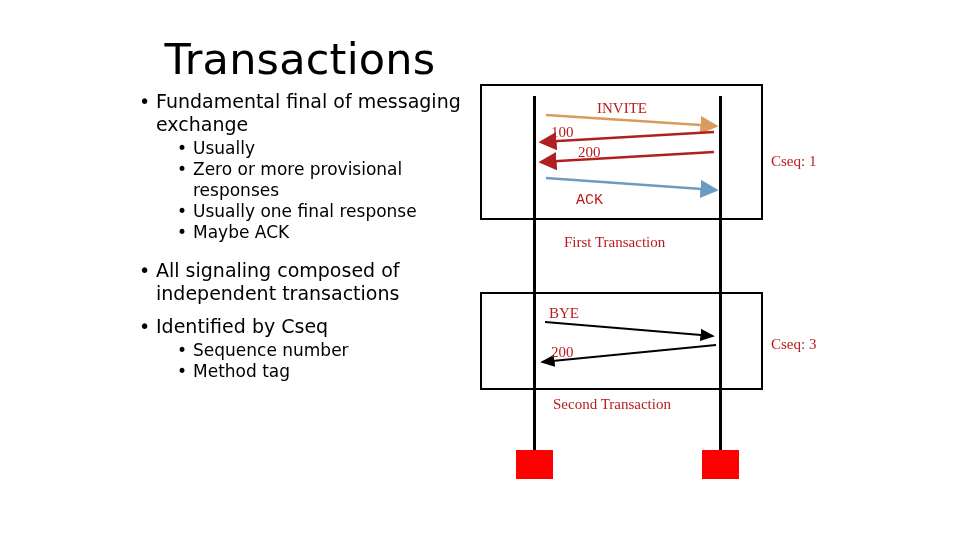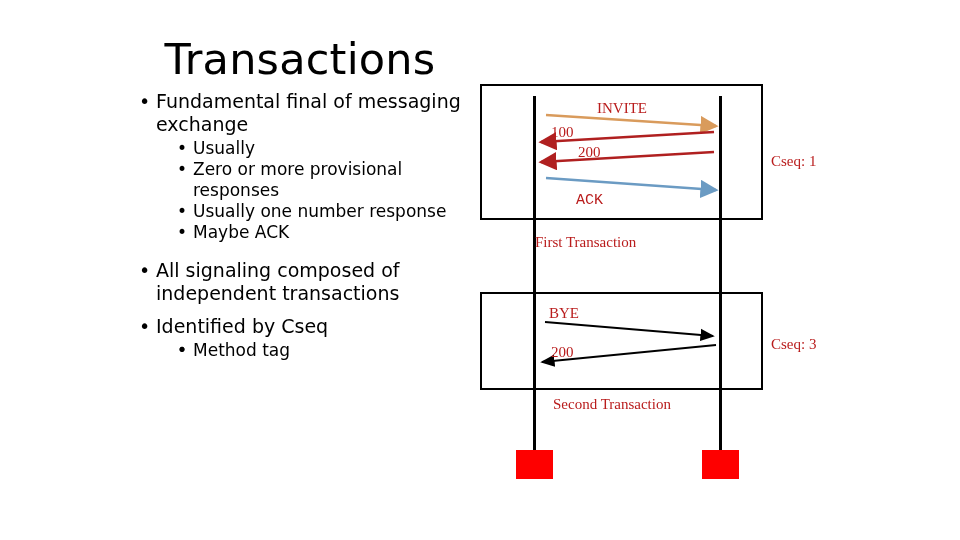--- a/index.html
+++ b/index.html
@@ -120,21 +120,21 @@
       <span>Usually</span>
     </div>
 
     <div class="lvl2">
       <span class="dot">•</span>
       <span>Zero or more provisional responses</span>
     </div>
 
     <div class="lvl2">
       <span class="dot">•</span>
-      <span>Usually one number response</span>
+      <span>Usually one final response</span>
     </div>
 
     <div class="lvl2">
       <span class="dot">•</span>
       <span>Maybe ACK</span>
     </div>
 
     <div class="gap-lg"></div>
 
     <div class="lvl1">
@@ -144,20 +144,21 @@
 
     <div class="gap-sm"></div>
 
     <div class="lvl1">
       <span class="dot">•</span>
       <span>Identified by Cseq</span>
     </div>
 
     <div class="lvl2">
       <span class="dot">•</span>
+      <span>Sequence number</span>
     </div>
 
     <div class="lvl2">
       <span class="dot">•</span>
       <span>Method tag</span>
     </div>
 
   </div>
 
   <div class="txn-box" style="left:480px; top:84px; width:283px; height:136px;"></div>
@@ -196,21 +197,21 @@
     <line x1="545" y1="322" x2="713" y2="336" stroke="#000000" stroke-width="1.8" marker-end="url(#ah-black)"></line>
 
     <line x1="716" y1="345" x2="542" y2="362" stroke="#000000" stroke-width="1.8" marker-end="url(#ah-black)"></line>
   </svg>
 
   <div class="serif-label" style="left:597px; top:100px;">INVITE</div>
   <div class="serif-label" style="left:551px; top:124px;">100</div>
   <div class="serif-label" style="left:578px; top:144px;">200</div>
   <div class="serif-label" style="left:576px; top:192px;font-family:Liberation Mono, monospace;">ACK</div>
 
-  <div class="serif-label" style="left:535px; top:234px;">First Transaction</div>
+  <div class="serif-label" style="left:564px; top:234px;">First Transaction</div>
   <div class="serif-label" style="left:771px; top:153px;">Cseq: 1</div>
 
   <div class="serif-label" style="left:549px; top:305px;">BYE</div>
   <div class="serif-label" style="left:551px; top:344px;">200</div>
 
   <div class="serif-label" style="left:553px; top:396px;">Second Transaction</div>
   <div class="serif-label" style="left:771px; top:336px;">Cseq: 3</div>
 
 </div>
 

